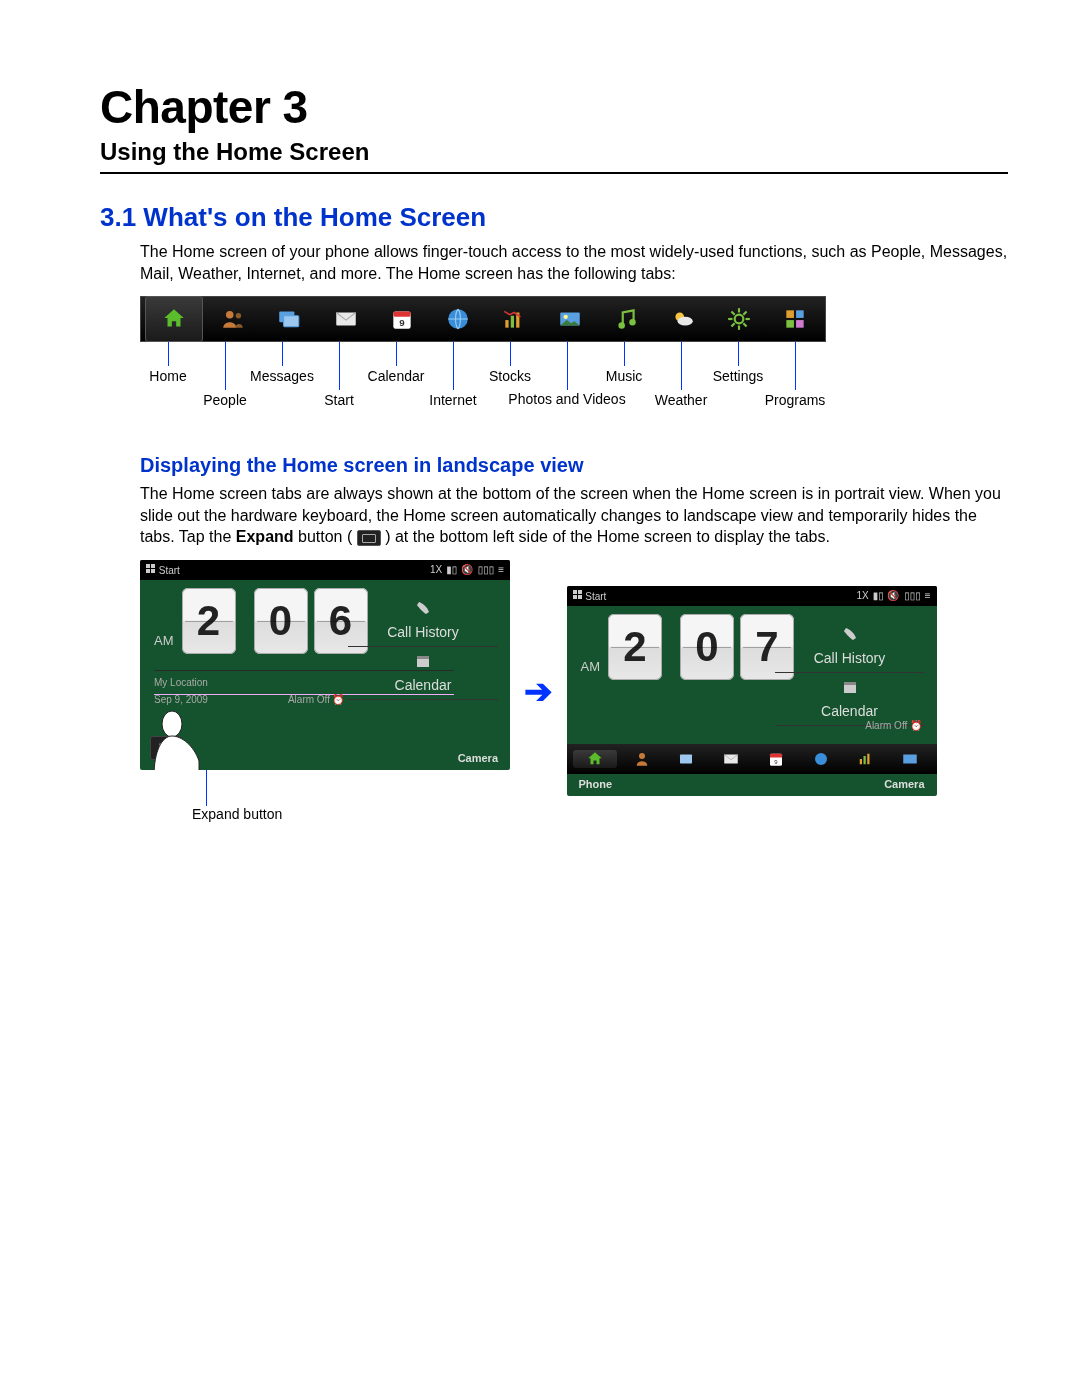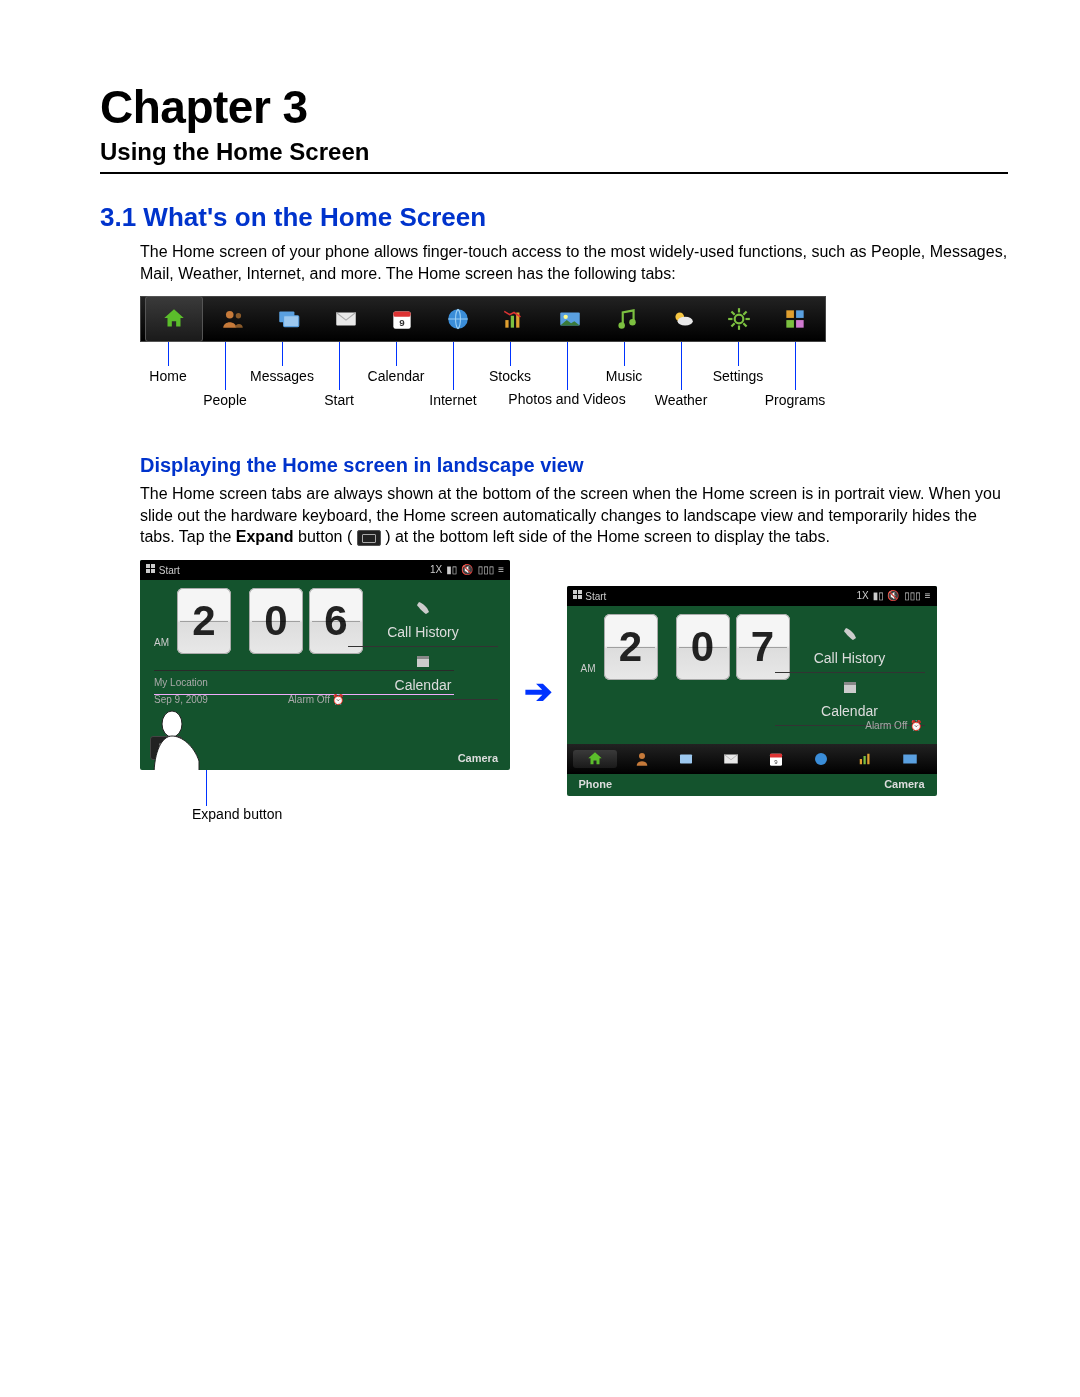--- a/index.html
+++ b/index.html
@@ -140,21 +140,21 @@
     justify-content: center;
     position: relative;
     box-shadow: inset 0 0 0 1px #aaa;
   }
   .flip::after {
     content: "";
     position: absolute;
     left: 3px; right: 3px; top: 50%;
     height: 1px; background: rgba(0,0,0,0.3);
   }
-  .ampm { font-size:10px; color:#ccc; margin-right:2px; align-self:flex-end; padding-bottom:6px;}
+  .ampm { font-size:13px; color:#ccc; margin-right:2px; align-self:flex-end; padding-bottom:6px;}
   .links {
     position: absolute;
     right: 12px;
     top: 34px;
     width: 150px;
   }
   .link-row {
     display:flex; align-items:center; gap:8px;
     border-bottom:1px solid #333;
     padding:6px 0;

